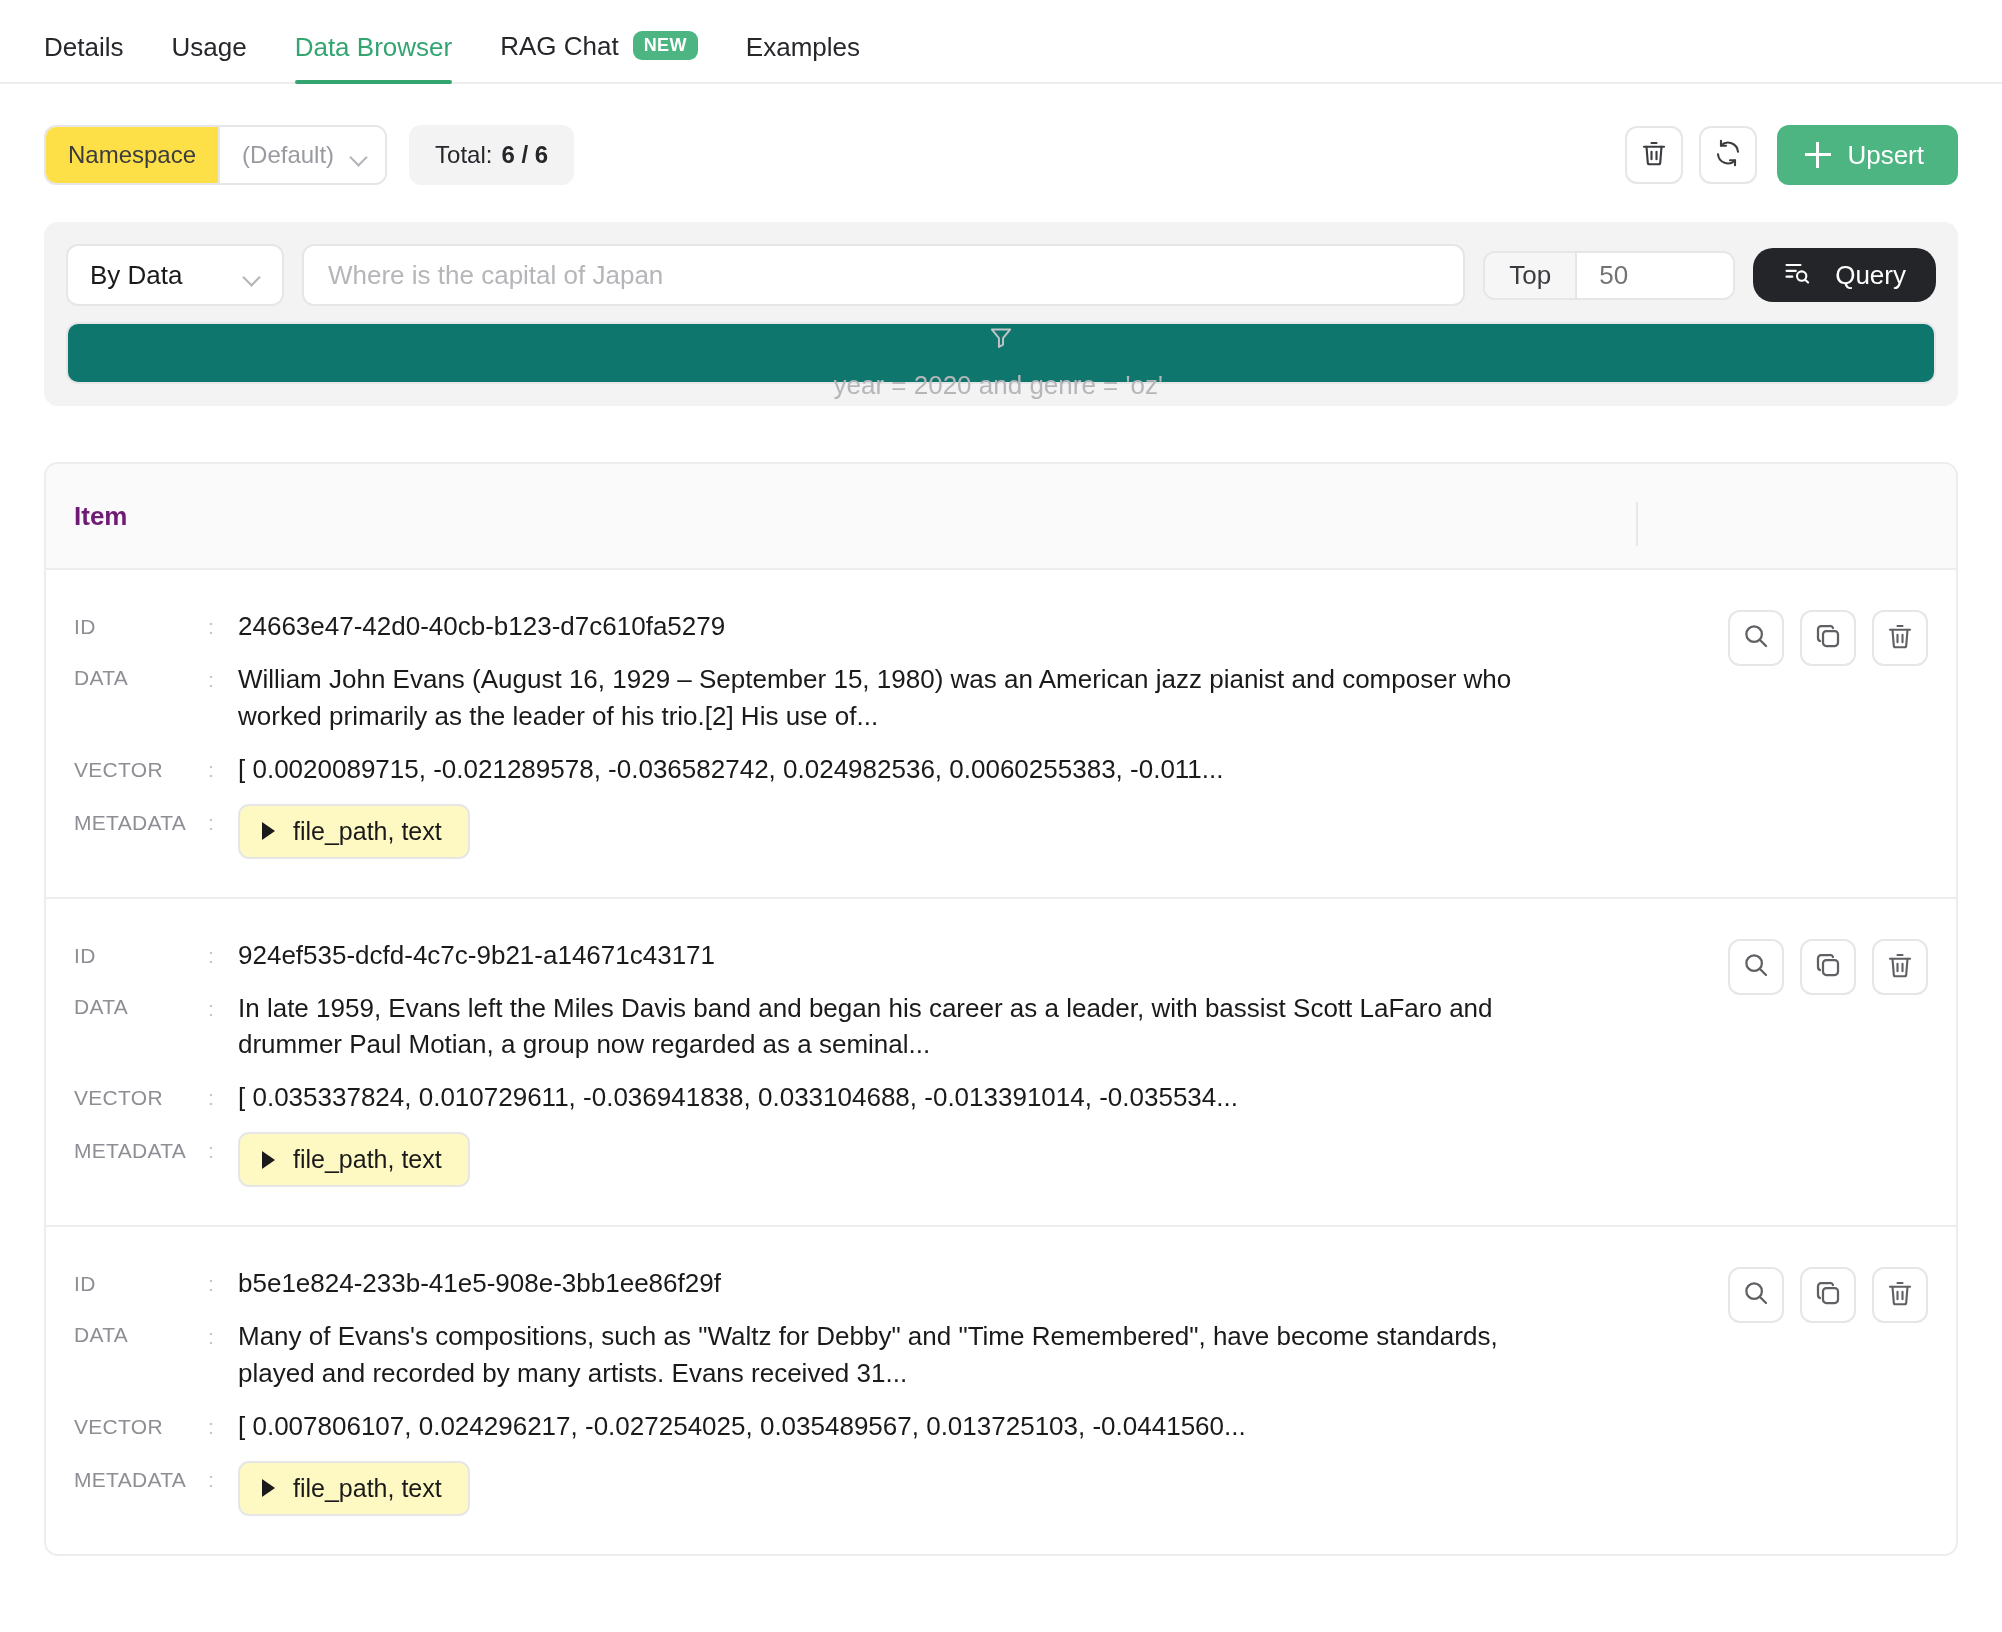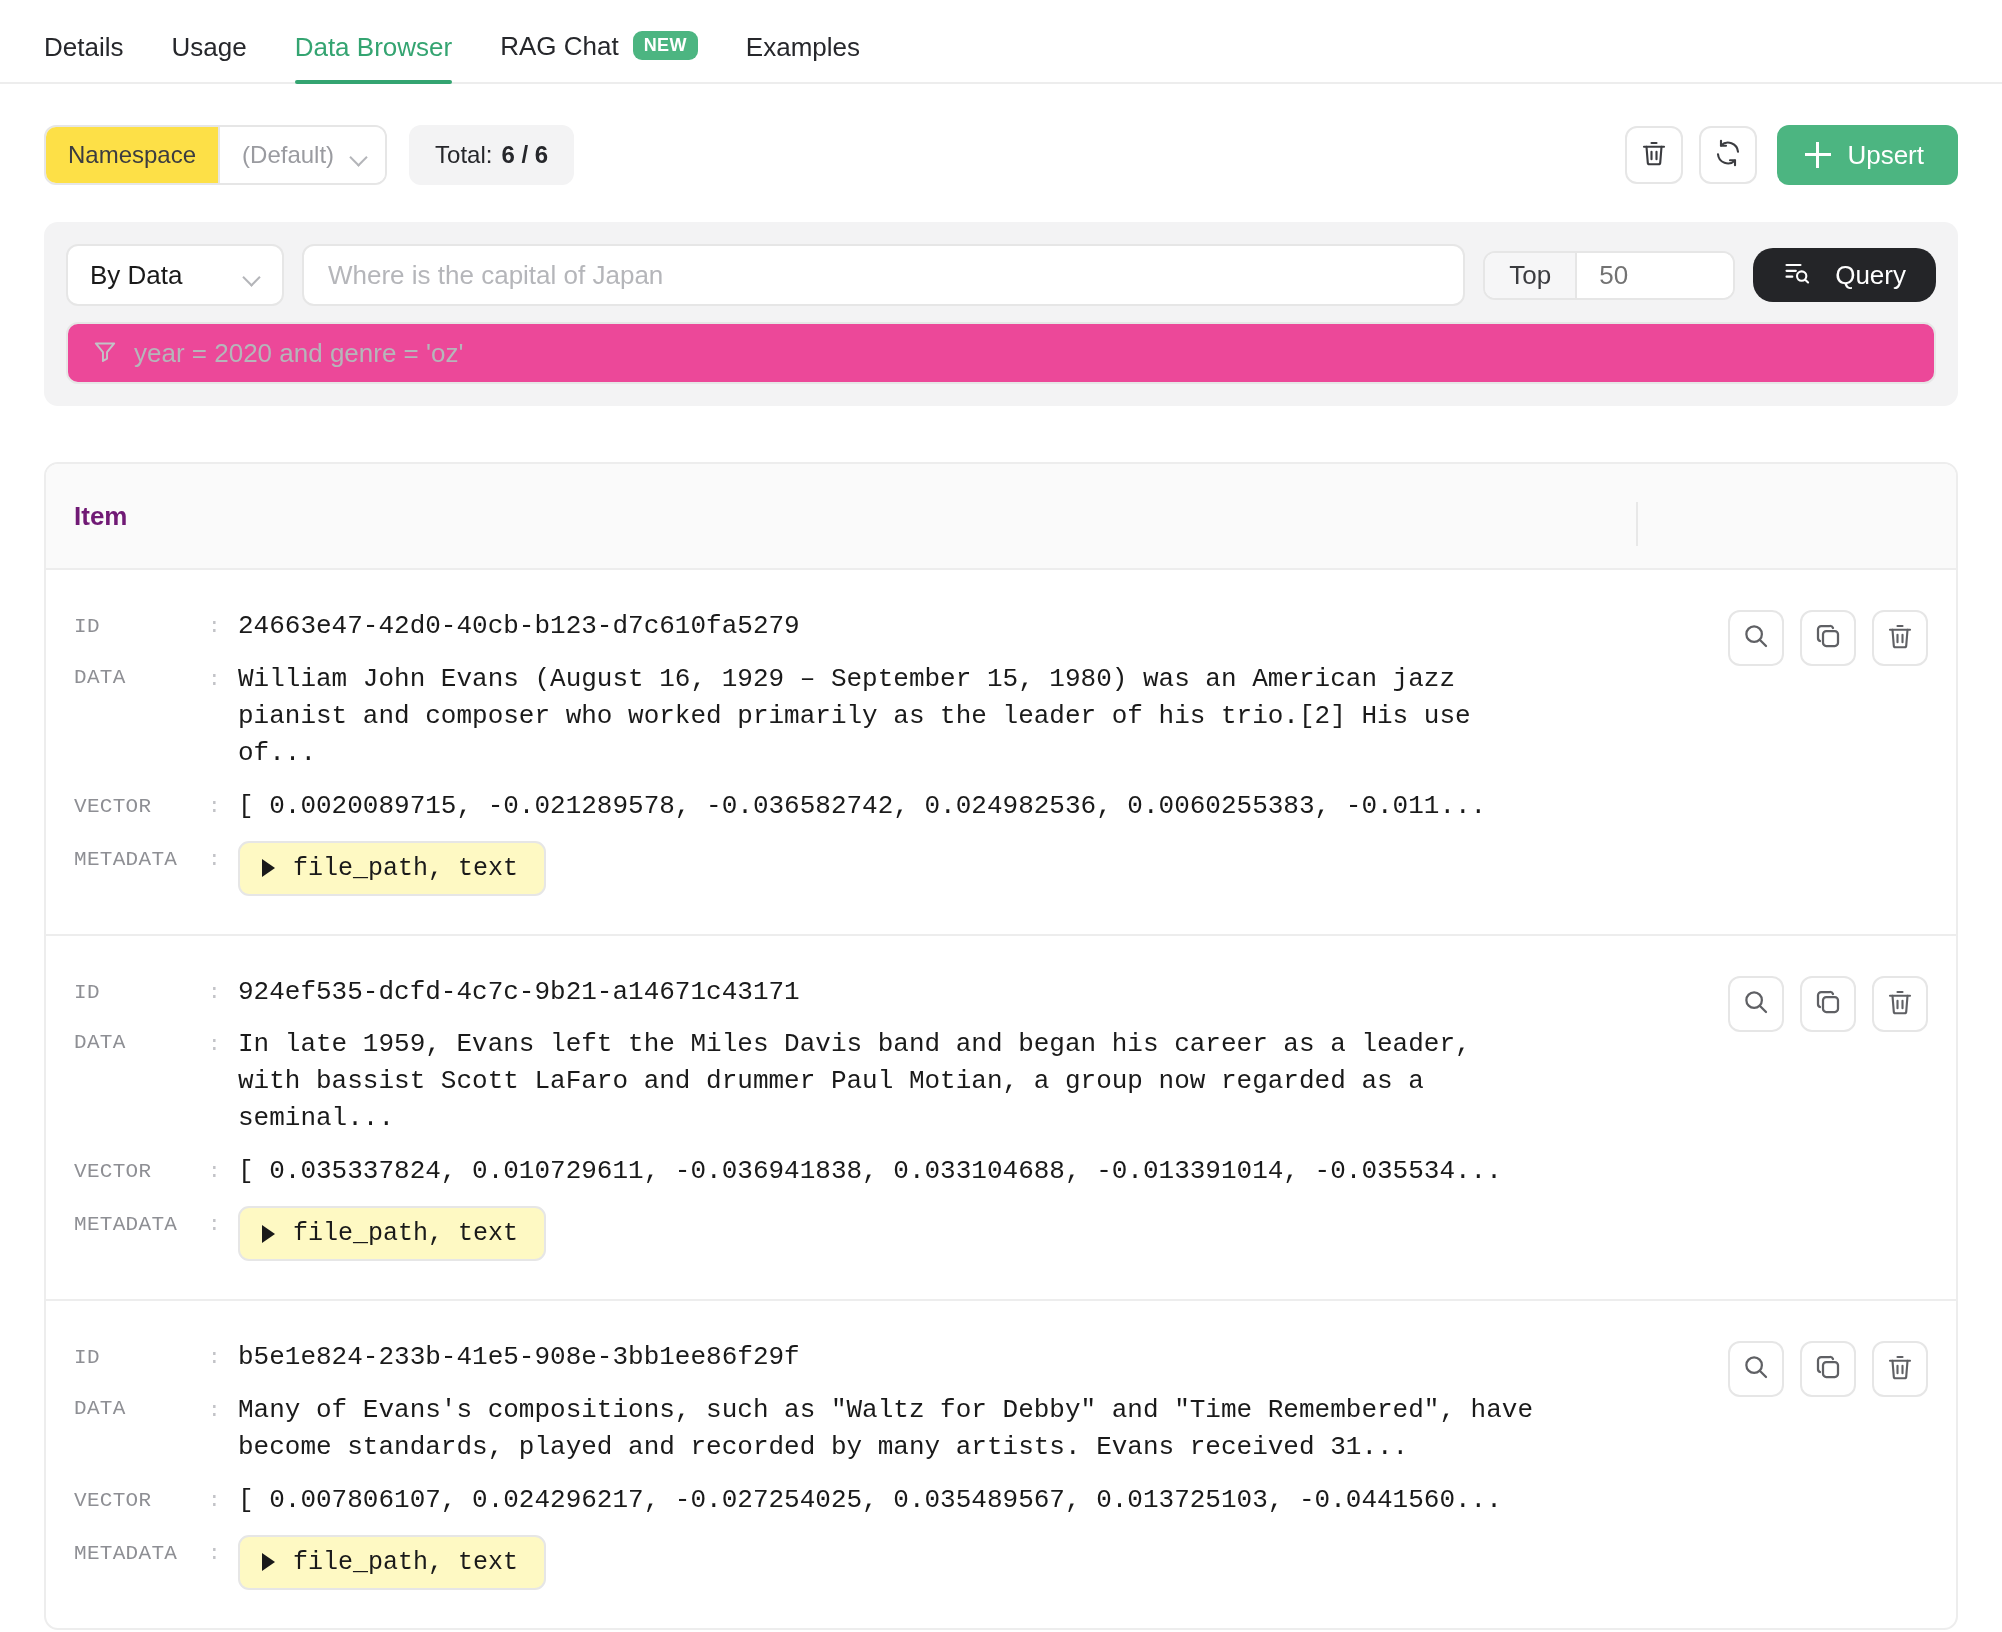--- a/index.html
+++ b/index.html
@@ -217,26 +217,27 @@
     font-size: 26px;
     border: none;
     border-radius: 20px;
     cursor: pointer;
     font-family: inherit;
   }
   .filter-row { margin-top: 16px; }
   .filter-input-wrap {
     position: relative;
     height: 62px;
-    background: #ec4899;
+    background: #0f766e;
     border: 2px solid #e6e6e6;
     border-radius: 12px;
     display: flex; align-items: center;
     padding: 0 24px;
     gap: 16px;
+    flex-direction: column;
   }
   .filter-input {
     flex: 1;
     border: none; outline: none;
     font-size: 26px; color: #1a1a1a;
     font-family: inherit;
     background: transparent;
   }
   .filter-input::placeholder { color: #b5b6ba; }
 
@@ -266,21 +267,21 @@
   }
 
   .row {
     display: flex;
     padding: 38px 28px 38px 28px;
     border-bottom: 2px solid #ededed;
     align-items: flex-start;
   }
   .row:last-child { border-bottom: none; }
 
-  .fields { flex: 1; min-width: 0; font-family: Liberation Mono, monospace; }
+  .fields { flex: 1; min-width: 0; }
   .field {
     display: flex;
     align-items: flex-start;
     margin-bottom: 16px;
   }
   .field:last-child { margin-bottom: 0; }
   .fkey {
     width: 134px;
     flex: 0 0 134px;
     font-size: 21px;

